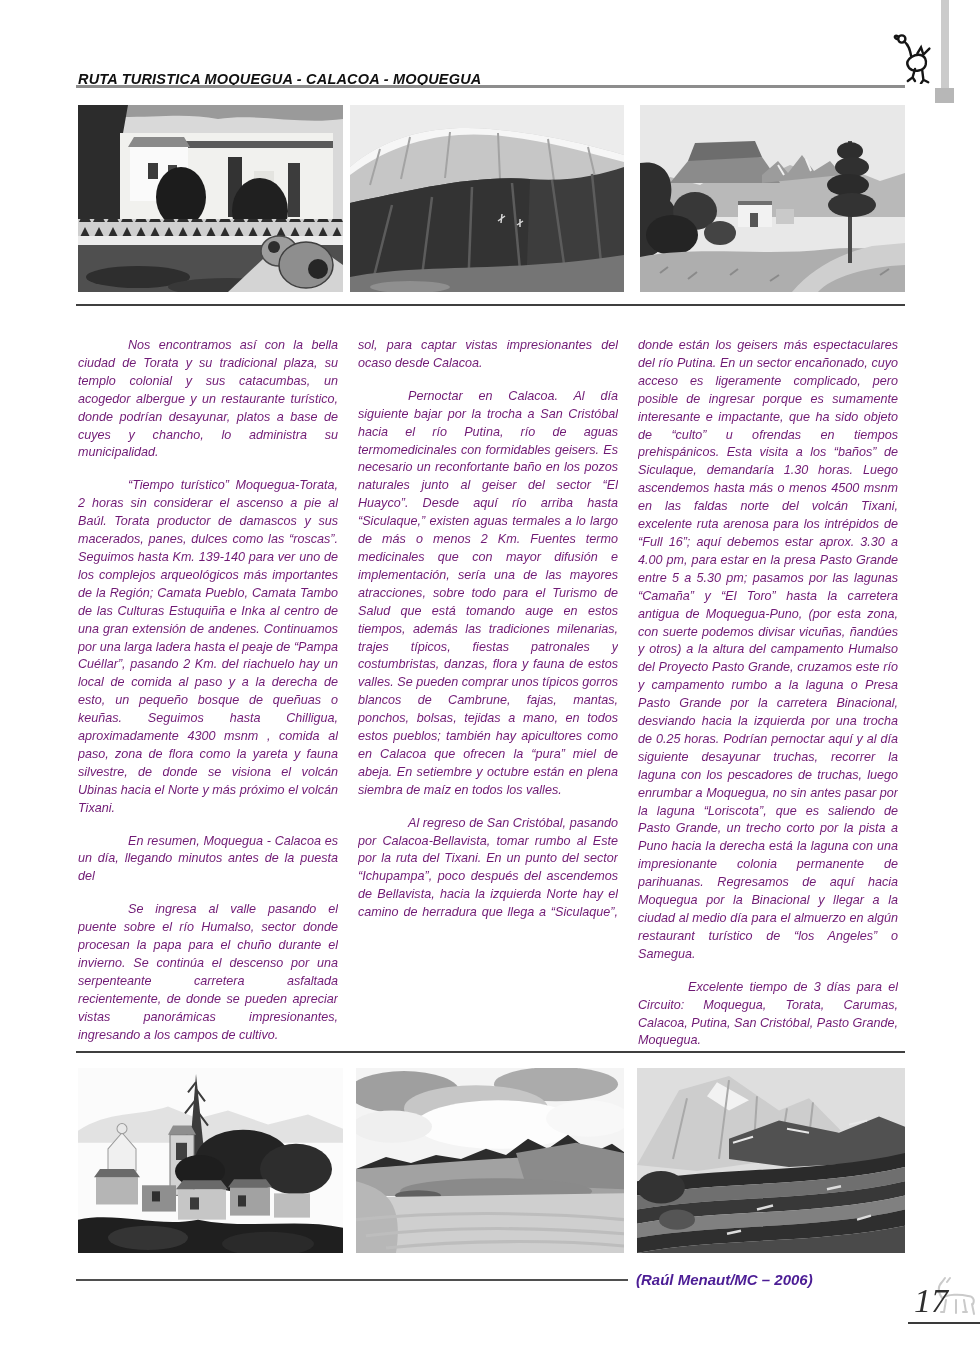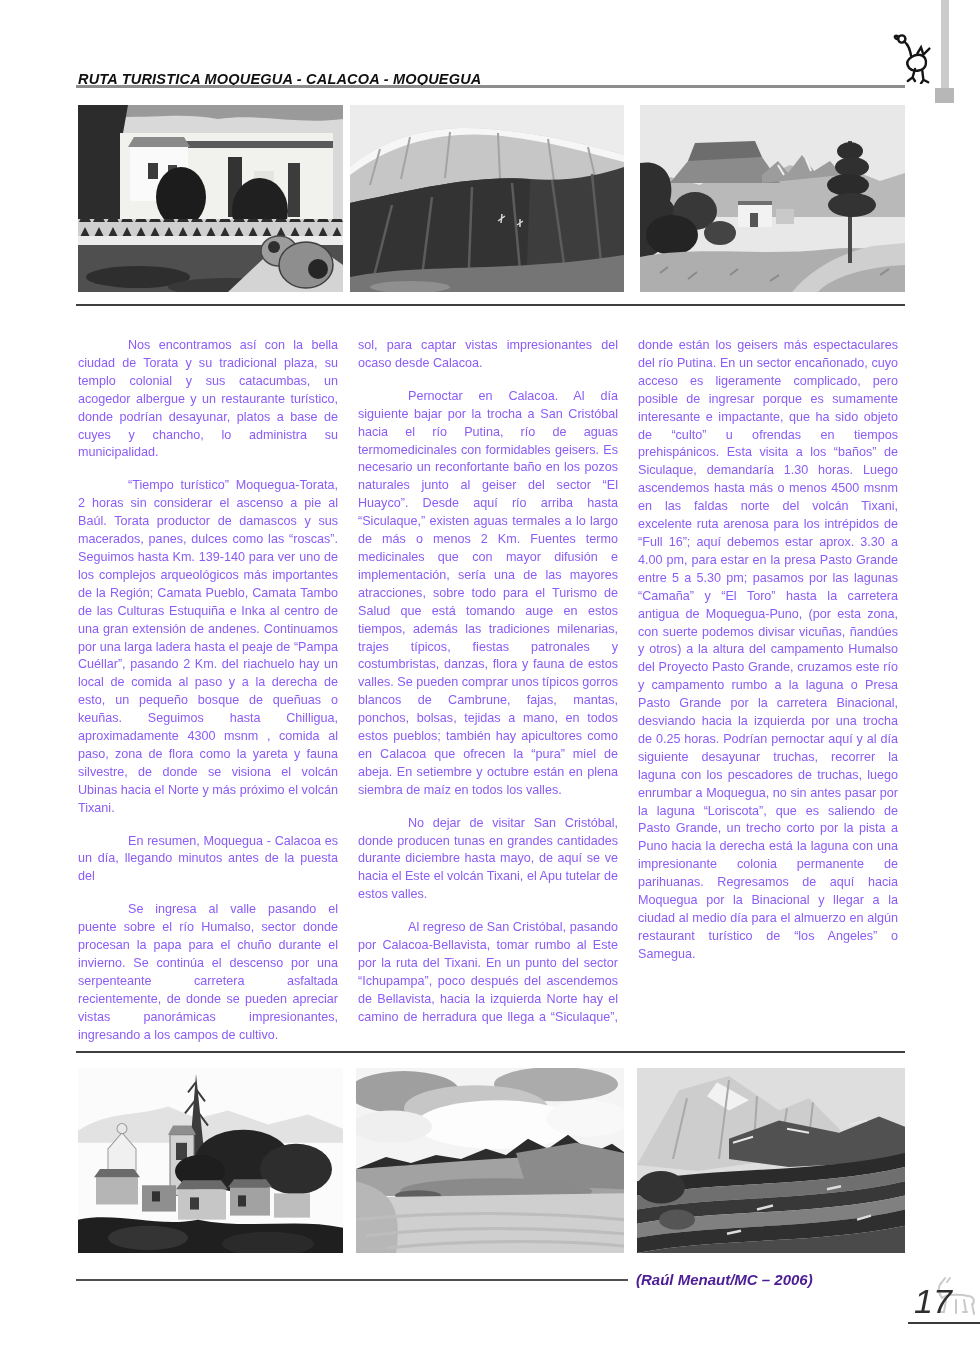--- a/index.html
+++ b/index.html
@@ -28,30 +28,30 @@
   #photo5{left:278px;width:268px}
   #photo6{left:559px;width:268px}
 
   .divider{left:76px;width:829px;height:2px;background:#3f3f3f}
   #divider-top{top:304px}
   #divider-bottom{top:1051px}
 
   
   #article{left:78px;top:337px;width:824px;height:710px}
   .col{position:absolute;top:0;width:260px;height:710px;overflow:hidden;
-       font-size:12.6px;line-height:17.9px;text-align:justify;color:#8b5cf6}
+       font-style:italic;font-size:12.6px;line-height:17.9px;text-align:justify;color:#701a75}
   #col1{left:0}#col2{left:280px}#col3{left:560px}
   .col p{margin:0 0 15px 0}
   .col p.ind{text-indent:50px}
   .col p.runon{text-align-last:justify}
 
   
   #footer-rule{left:76px;top:1279px;width:552px;height:2px;background:#4f4f4f}
   #photo-credit{left:636px;top:1271px;font-style:italic;font-weight:bold;font-size:15px;color:#4c1d95}
-  #page-number{left:914px;top:1284px;font-family:Liberation Sans, sans-serif;font-style:italic;
+  #page-number{left:914px;top:1284px;font-family:Liberation Serif, serif;font-style:italic;
                font-size:34px;color:#2e2e2e;line-height:34px}
   #page-number-rule{left:908px;top:1322px;width:72px;height:2px;background:#3a3a3a}
   #llama-glyph{left:928px;top:1276px;width:52px;height:46px;opacity:.55}
 </style>
 </head>
 <body>
 
 <div class="abs" id="page-title">RUTA TURISTICA MOQUEGUA - CALACOA - MOQUEGUA</div>
 <div class="abs" id="title-rule"></div>
 <div class="abs" id="bookmark-bar"></div>
@@ -151,25 +151,25 @@
 <div class="abs" id="article">
   <div class="col" id="col1">
     <p class="ind">Nos encontramos así con la bella ciudad de Torata y su tradicional plaza, su templo colonial y sus catacumbas, un acogedor albergue y un restaurante turístico, donde podrían desayunar, platos a base de cuyes y chancho, lo administra su municipalidad.</p>
     <p class="ind">“Tiempo turístico” Moquegua-Torata, 2 horas sin considerar el ascenso a pie al Baúl. Torata productor de damascos y sus macerados, panes, dulces como las “roscas”. Seguimos hasta Km. 139-140 para ver uno de los complejos arqueológicos más importantes de la Región; Camata Pueblo, Camata Tambo de las Culturas Estuquiña e Inka al centro de una gran extensión de andenes. Continuamos por una larga ladera hasta el peaje de “Pampa Cuéllar”, pasando 2 Km. del riachuelo hay un local de comida al paso y a la derecha de esto, un pequeño bosque de queñuas o keuñas. Seguimos hasta Chilligua, aproximadamente 4300 msnm , comida al paso, zona de flora como la yareta y fauna silvestre, de donde se visiona el volcán Ubinas hacia el Norte y más próximo el volcán Tixani.</p>
     <p class="ind runon">En resumen, Moquegua - Calacoa es un día, llegando minutos antes de la puesta del</p>
     <p class="ind">Se ingresa al valle pasando el puente sobre el río Humalso, sector donde procesan la papa para el chuño durante el invierno. Se continúa el descenso por una serpenteante carretera asfaltada recientemente, de donde se pueden apreciar vistas panorámicas impresionantes, ingresando a los campos de cultivo.</p>
   </div>
   <div class="col" id="col2">
     <p>sol, para captar vistas impresionantes del ocaso desde Calacoa.</p>
     <p class="ind">Pernoctar en Calacoa. Al día siguiente bajar por la trocha a San Cristóbal hacia el río Putina, río de aguas termomedicinales con formidables geisers. Es necesario un reconfortante baño en los pozos naturales junto al geiser del sector “El Huayco”. Desde aquí río arriba hasta “Siculaque,” existen aguas termales a lo largo de más o menos 2 Km. Fuentes termo medicinales que con mayor difusión e implementación, sería una de las mayores atracciones, sobre todo para el Turismo de Salud que está tomando auge en estos tiempos, además las tradiciones milenarias, trajes típicos, fiestas patronales y costumbristas, danzas, flora y fauna de estos valles. Se pueden comprar unos típicos gorros blancos de Cambrune, fajas, mantas, ponchos, bolsas, tejidas a mano, en todos estos pueblos; también hay apicultores como en Calacoa que ofrecen la “pura” miel de abeja. En setiembre y octubre están en plena siembra de maíz en todos los valles.</p>
-    <p class="ind">No dejar de visitar San Cristóbal, donde producen tunas en grandes cantidades durante diciembre hasta mayo, de aquí se ve hacia el Este el volcán Tixani, el Apu tutelar de estos valles.</p>
     <p class="ind runon">Al regreso de San Cristóbal, pasando por Calacoa-Bellavista, tomar rumbo al Este por la ruta del Tixani. En un punto del sector “Ichupampa”, poco después del ascendemos de Bellavista, hacia la izquierda Norte hay el camino de herradura que llega a “Siculaque”,</p>
   </div>
   <div class="col" id="col3">
     <p>donde están los geisers más espectaculares del río Putina. En un sector encañonado, cuyo acceso es ligeramente complicado, pero posible de ingresar porque es sumamente interesante e impactante, que ha sido objeto de “culto” u ofrendas en tiempos prehispánicos. Esta visita a los “baños” de Siculaque, demandaría 1.30 horas. Luego ascendemos hasta más o menos 4500 msnm en las faldas norte del volcán Tixani, excelente ruta arenosa para los intrépidos de “Full 16”; aquí debemos estar aprox. 3.30 a 4.00 pm, para estar en la presa Pasto Grande entre 5 a 5.30 pm; pasamos por las lagunas “Camaña” y “El Toro” hasta la carretera antigua de Moquegua-Puno, (por esta zona, con suerte podemos divisar vicuñas, ñandúes y otros) a la altura del campamento Humalso del Proyecto Pasto Grande, cruzamos este río y campamento rumbo a la laguna o Presa Pasto Grande por la carretera Binacional, desviando hacia la izquierda por una trocha de 0.25 horas. Podrían pernoctar aquí y al día siguiente desayunar truchas, recorrer la laguna con los pescadores de truchas, luego enrumbar a Moquegua, no sin antes pasar por la laguna “Loriscota”, que es saliendo de Pasto Grande, un trecho corto por la pista a Puno hacia la derecha está la laguna con una impresionante colonia permanente de parihuanas. Regresamos de aquí hacia Moquegua por la Binacional y llegar a la ciudad al medio día para el almuerzo en algún restaurant turístico de “los Angeles” o  Samegua.</p>
+    <p class="ind">Excelente tiempo de 3 días para el Circuito: Moquegua, Torata, Carumas, Calacoa, Putina, San Cristóbal, Pasto Grande, Moquegua.</p>
   </div>
 </div>
 
 <div class="abs divider" id="divider-bottom"></div>
 
 <div class="abs strip" id="strip-bottom">
   <div class="photo" id="photo4">
     <svg viewBox="0 0 265 183" preserveAspectRatio="none">
       <rect width="265" height="183" fill="#fbfbfb"></rect>
       <path d="M0,62 C30,42 60,48 90,38 L120,50 L150,42 L190,56 L230,46 L265,60 L265,74 L0,74 Z" fill="#e2e2e2"></path>

